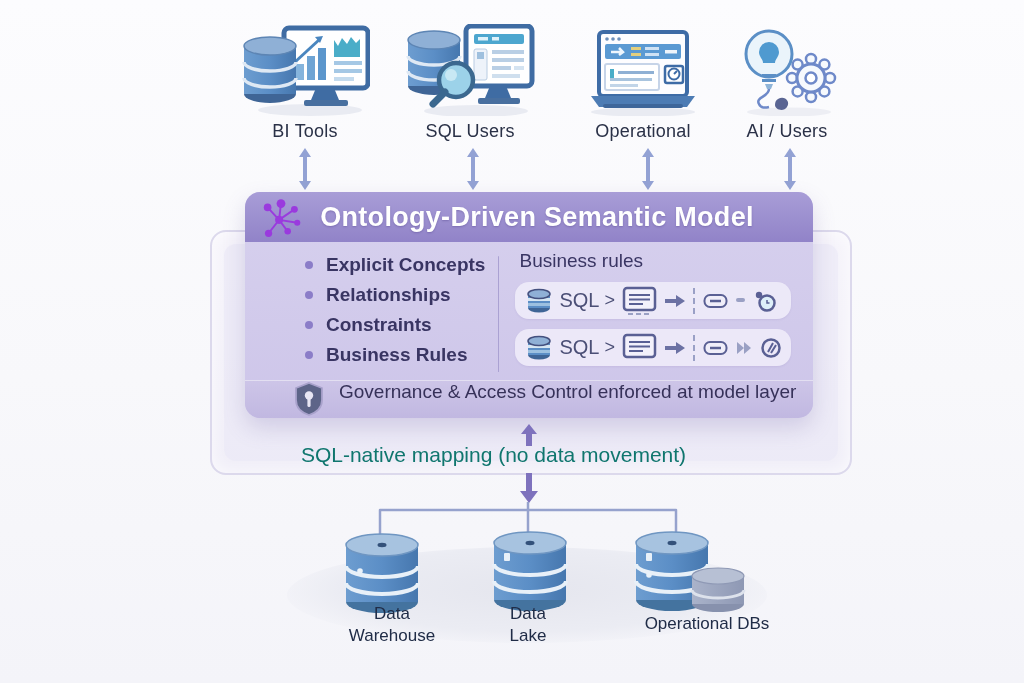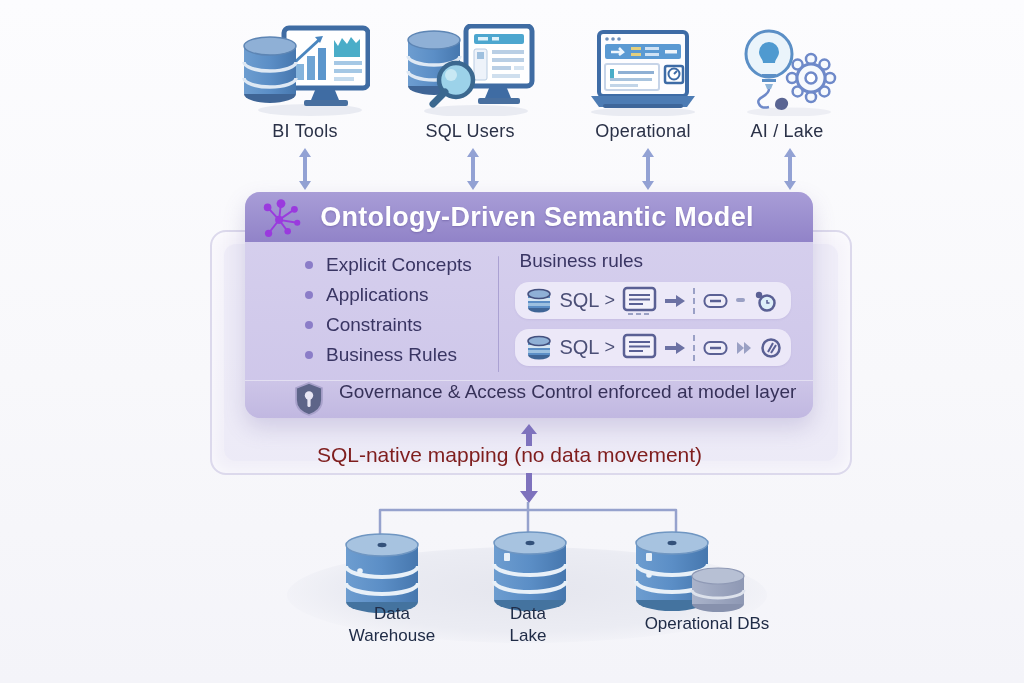--- a/index.html
+++ b/index.html
@@ -48,21 +48,21 @@
   }
   .panel-title {
     flex: 1; text-align: center; padding-right: 28px;
     color: #ffffff; font-size: 27px; font-weight: 600; letter-spacing: .3px;
     text-shadow: 0 1px 2px rgba(73,56,130,.35);
   }
   .panel-body { flex: 1; display: flex; padding-top: 6px; }
   .concepts-col { width: 285px; padding: 2px 0 0 60px; }
   .concept-item { display: flex; align-items: center; gap: 13px; height: 30px; }
   .bullet-dot { width: 8px; height: 8px; border-radius: 50%; background: #8b7dc8; flex: 0 0 8px; }
-  .concept-label { font-size: 19px; font-weight: 400; color: #393563; }
+  .concept-label { font-size: 19px; font-weight: 700; color: #393563; }
   .col-divider { width: 2px; border-radius: 1px; background: #aaa1d2; margin: 8px 0 8px; }
   .rules-col { flex: 1; padding: 2px 22px 0 16px; }
   .rules-heading { font-size: 19px; font-weight: 500; color: #393563; margin: 0 0 10px 4px; }
   .rule-card {
     height: 37px; border-radius: 14px; background: rgba(243,241,251,.78);
     display: flex; align-items: center; gap: 7px; padding: 0 8px 0 11px;
     margin-bottom: 10px; box-shadow: 0 1px 2px rgba(120,110,170,.12);
   }
   .rule-sql { font-size: 20px; color: #4b4f76; }
   .rule-op  { font-size: 18px; color: #4b4f76; margin-left: -2px; }
@@ -72,22 +72,22 @@
     flex: 0 0 38px; border-radius: 0 0 15px 15px;
     background: linear-gradient(180deg, #cdc5e8, #c1b8e1);
     border-top: 1px solid rgba(255,255,255,.55);
     display: flex; align-items: flex-start; gap: 14px; padding-left: 48px;
   }
   .governance-text { font-size: 19px; font-weight: 500; color: #363159; }
 
   
   .arrow-up   { position: absolute; left: 521px; top: 424px; }
   .mapping-label {
-    position: absolute; left: 226px; top: 443px; width: 567px;
-    text-align: center; font-size: 21px; font-weight: 500; color: #7f1d1d;
+    position: absolute; left: 210px; top: 443px; width: 567px;
+    text-align: center; font-size: 21px; font-weight: 500; color: #0f766e;
   }
   .arrow-down { position: absolute; left: 520px; top: 473px; }
   .connector  { position: absolute; left: 374px; top: 502px; }
 
   
   .shadow-blob {
     position: absolute; left: 287px; top: 547px; width: 480px; height: 96px;
     border-radius: 50%;
     background: radial-gradient(ellipse at 50% 45%, #e5e6ee 0%, #ebecf3 55%, rgba(248,248,251,0) 78%);
   }
@@ -227,21 +227,21 @@
         </g>
         <circle cx="38" cy="28" r="23" fill="#eaf4fb" stroke="#5b8fc6" stroke-width="3"></circle>
         <path d="M38,16 a10,10 0 0 1 10,10 c0,5 -4,7 -4,11 h-12 c0,-4 -4,-6 -4,-11 a10,10 0 0 1 10,-10 z" fill="#4f9ad0"></path>
         <rect x="31" y="48" width="14" height="3" fill="#5b8fc6"></rect>
         <rect x="31" y="53" width="14" height="3" fill="#5b8fc6"></rect>
         <path d="M34,58 h8 l-2,5 h-4 z" fill="#8fb4d8"></path>
         <path d="M38,63 c0,8 -14,8 -10,15 q2,5 10,3" stroke="#6e89c9" stroke-width="2.5" fill="none"></path>
         <path d="M47,73 c6,-4 13,2 9,8 c-3,5 -12,3 -12,-2 c0,-3 1,-5 3,-6 z" fill="#5a6593"></path>
       </svg>
     </div>
-    <div class="top-label">AI / Lake</div>
+    <div class="top-label">AI / Users</div>
   </div>
 
   <svg class="v-arrow" id="arrow-bi" width="14" height="44" viewBox="0 0 14 44">
       <path d="M7,1 L13,10 H9 V34 H13 L7,43 L1,34 H5 V10 H1 Z" fill="#93a2d4"></path>
     </svg>
   <svg class="v-arrow" id="arrow-sql" width="14" height="44" viewBox="0 0 14 44">
       <path d="M7,1 L13,10 H9 V34 H13 L7,43 L1,34 H5 V10 H1 Z" fill="#93a2d4"></path>
     </svg>
   <svg class="v-arrow" id="arrow-app" width="14" height="44" viewBox="0 0 14 44">
       <path d="M7,1 L13,10 H9 V34 H13 L7,43 L1,34 H5 V10 H1 Z" fill="#93a2d4"></path>
@@ -277,21 +277,21 @@
     </div>
 
     <div class="panel-body">
       <div class="concepts-col">
         <div class="concept-item">
           <span class="bullet-dot"></span>
           <span class="concept-label">Explicit Concepts</span>
         </div>
         <div class="concept-item">
           <span class="bullet-dot"></span>
-          <span class="concept-label">Applications</span>
+          <span class="concept-label">Relationships</span>
         </div>
         <div class="concept-item">
           <span class="bullet-dot"></span>
           <span class="concept-label">Constraints</span>
         </div>
         <div class="concept-item">
           <span class="bullet-dot"></span>
           <span class="concept-label">Business Rules</span>
         </div>
       </div>

